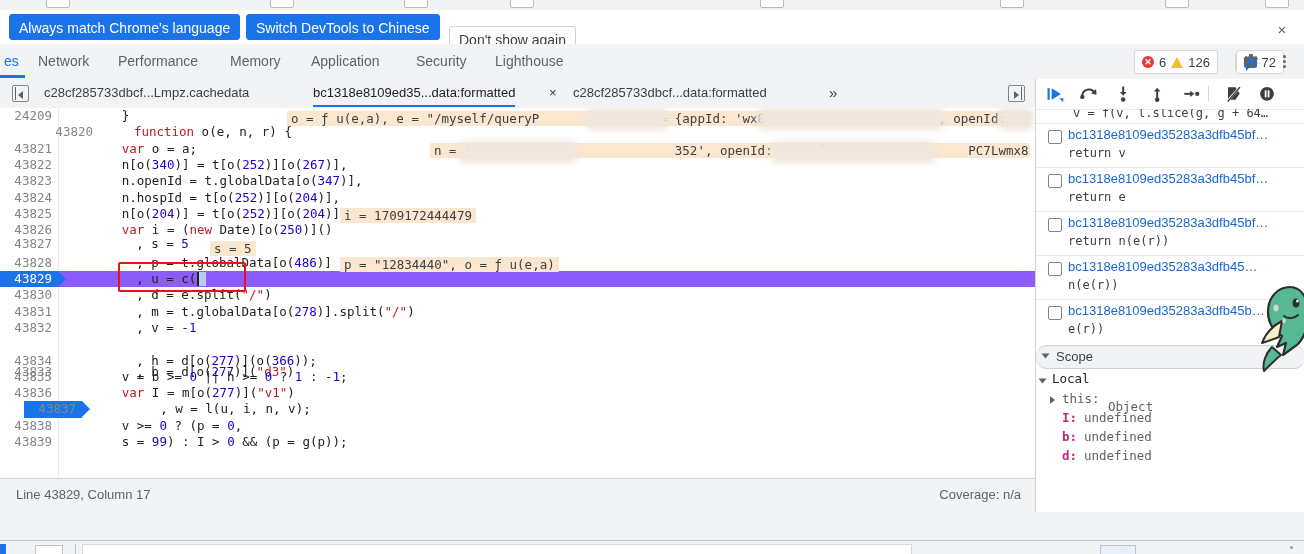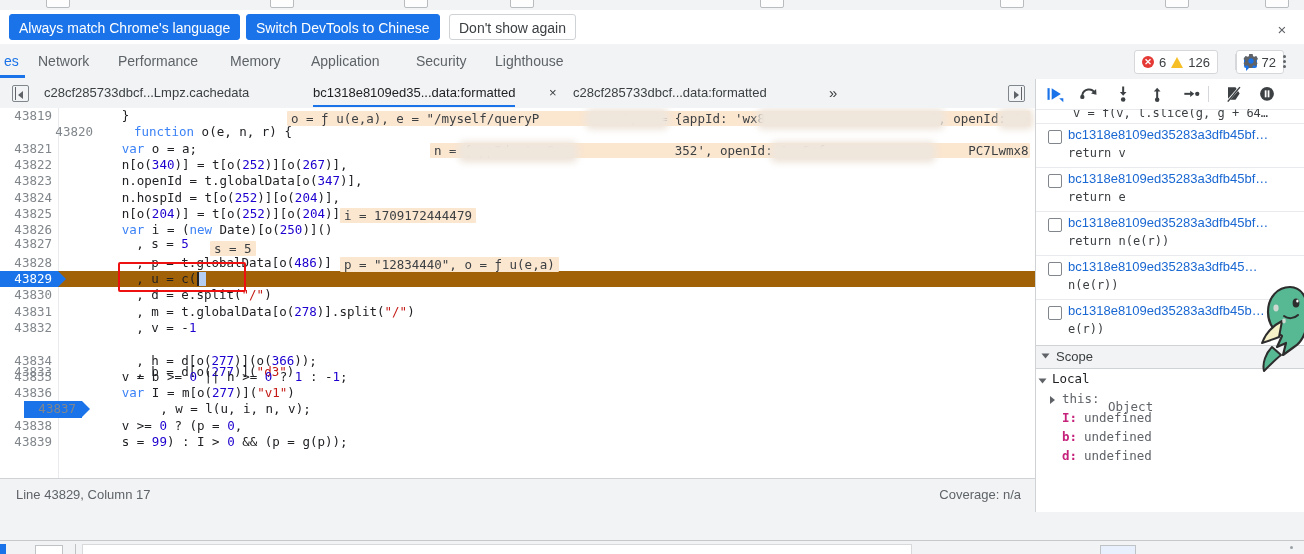--- a/index.html
+++ b/index.html
@@ -109,21 +109,21 @@
   #tab-overflow{position:absolute;top:0;height:28px;line-height:28px;font-size:15px;
     color:#3c4043;cursor:pointer;}
   
   #editor{
     position:absolute;top:108px;left:0;width:1035px;height:370px;
     background:#ffffff;overflow:hidden;
     font-family:"DejaVu Sans Mono","Liberation Mono",monospace;font-size:12.5px;
   }
   #gutter-border{position:absolute;top:0;left:58px;width:1px;height:370px;background:#e8eaed;}
   .crow{position:absolute;left:0;width:1035px;height:16.3px;}
-  .crow.hl{background:#a16207;}
+  .crow.hl{background:#8b5cf6;}
   .lnum{
     position:absolute;left:0;width:52px;text-align:right;
     color:#80868b;font-size:12.5px;line-height:16.3px;
   }
   .crow.hl .lnum{color:#fff;}
   .lnum-bg{
     position:absolute;left:0;top:0;width:58px;height:16.3px;background:#1a73e8;
   }
   .lnum-bg::after{
     content:"";position:absolute;left:58px;top:0;
@@ -132,21 +132,21 @@
   .lnum-bp{
     position:absolute;left:0;top:0;width:58px;height:16.3px;background:#1a73e8;
   }
   .lnum-bp::after{
     content:"";position:absolute;left:58px;top:0;
     border-left:8px solid #1a73e8;border-top:8.15px solid transparent;border-bottom:8.15px solid transparent;
   }
   .code{
     position:absolute;left:64px;line-height:16.3px;white-space:pre;color:#202124;
   }
-  .k{color:#3b82f6;}   
+  .k{color:#b91c1c;}   
   .n{color:#1c00cf;}   
   .s{color:#c41a16;}   
   .hint{
     position:absolute;height:15px;line-height:15px;background:#fbe6d0;
     color:#3c4043;white-space:pre;font-size:12.5px;padding:0 4px;border-radius:1px;
   }
   .blur{
     position:absolute;background:#efe6dc;border-radius:7px;
     filter:blur(3px);
   }
@@ -249,21 +249,21 @@
   <div class="stub" style="left:760px;"></div>
   <div class="stub" style="left:1000px;"></div>
   <div class="stub" style="left:1165px;"></div>
   <div class="stub" style="left:1265px;"></div>
 
 </div>
 
 <div id="lang-banner">
   <div class="btn-blue" style="left:9px;">Always match Chrome's language</div>
   <div class="btn-blue" style="left:246px;">Switch DevTools to Chinese</div>
-  <div class="btn-plain" style="left:449px;">Don't show again</div>
+  <div class="btn-plain" style="left:449px;margin-top:12px;">Don't show again</div>
   <div id="banner-close">×</div>
 </div>
 
 <div id="devtools-tabbar">
   <div class="dt-tab active" style="left:-2px;">es</div>
   <div class="dt-tab" style="left:32px;">Network</div>
   <div class="dt-tab" style="left:112px;">Performance</div>
   <div class="dt-tab" style="left:224px;">Memory</div>
   <div class="dt-tab" style="left:305px;">Application</div>
   <div class="dt-tab" style="left:410px;">Security</div>
@@ -298,21 +298,21 @@
   <div class="file-tab" style="left:573px;">c28cf285733dbcf...data:formatted</div>
   <div id="tab-overflow" style="left:829px;">»</div>
   <div id="panel-toggle"></div>
 </div>
 
 <div id="editor">
   <div id="gutter-border"></div>
 
   <div id="rows">
       <div class="crow" style="top: 0px;">
-        <div class="lnum">43819</div>
+        <div class="lnum">24209</div>
         <div class="code" style="left:121.75999999999999px">}</div>
       </div>
       <div class="crow" style="top: 16.3px; margin-left: 41px;">
         <div class="lnum">43820</div>
         <div class="code" style="left:92.88px"><span class="k">function</span> o(e, n, r) {</div>
       </div>
       <div class="crow" style="top: 32.6px;">
         <div class="lnum">43821</div>
         <div class="code" style="left:121.75999999999999px"><span class="k">var</span> o = a;</div>
       </div>
@@ -499,21 +499,21 @@
     <div class="bp-chk"></div>
     <div class="bp-url">bc1318e8109ed35283a3dfb45…</div>
     <div class="bp-snip">n(e(r))</div>
   </div>
   <div class="bp-item" style="top:220px;">
     <div class="bp-chk"></div>
     <div class="bp-url">bc1318e8109ed35283a3dfb45b…</div>
     <div class="bp-snip">e(r))</div>
   </div>
 
-  <div id="scope-hdr" style="top:266px;">
+  <div id="scope-hdr" style="top:266px;border-radius:11px;">
     <span class="tw"></span>
     <span class="lbl">Scope</span>
   </div>
 
   <div class="scope-row" style="top:292px;">
     <span class="tw-open" style="left:4px;"></span>
     <span class="sv-name plain" style="left:16px;color:#202124;">Local</span>
   </div>
   <div class="scope-row" style="top:312px;">
     <span class="tw-closed" style="left:14px;"></span>

